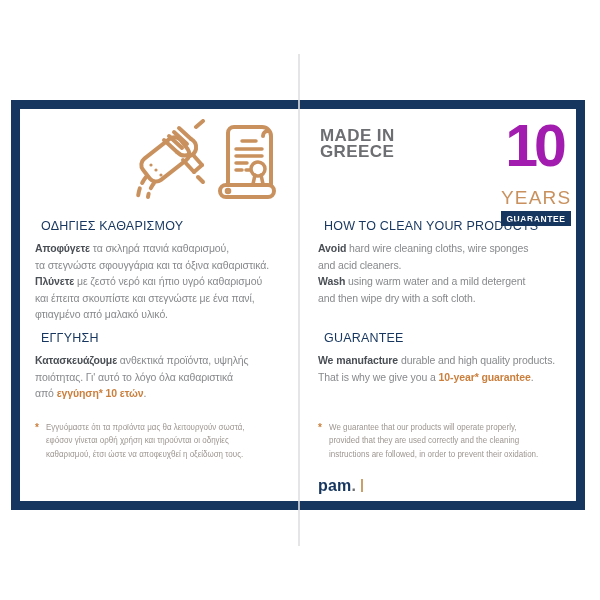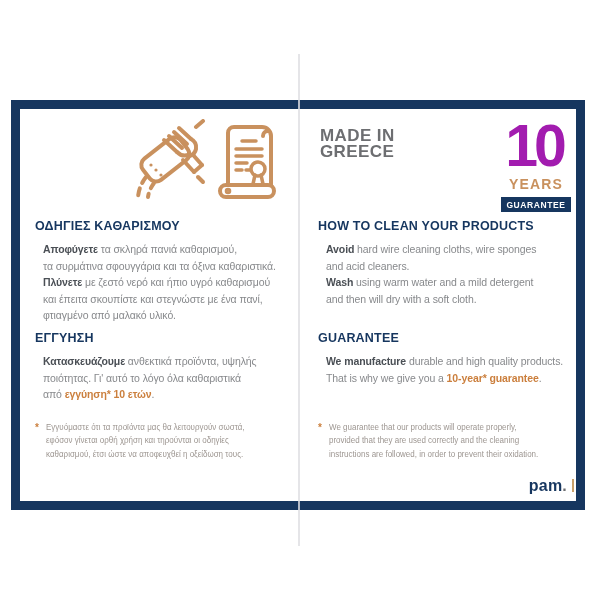--- a/index.html
+++ b/index.html
@@ -21,49 +21,49 @@
   .made-in{
     position:absolute;left:320px;top:128px;
     font-size:17px;font-weight:bold;color:#6d6e71;line-height:16px;letter-spacing:0.4px;
   }
   .badge{position:absolute;left:501px;top:119px;width:70px;text-align:center;}
   .badge-number{
     font-size:59px;font-weight:bold;color:#a21caf;line-height:54px;letter-spacing:-4px;
     text-indent:-4px;
   }
   .badge-years{
-    font-size:14px;color:#c9915e;letter-spacing:1.2px;line-height:20px;margin-top:1px;font-weight:bold;
+    font-size:19px;color:#c9915e;letter-spacing:1.2px;line-height:20px;margin-top:15px;
   }
   .badge-guarantee{
     margin-top:3px;background:#16365f;color:#ffffff;
     font-size:8.5px;font-weight:bold;letter-spacing:0.6px;padding:3px 0 2px;
   }
   .section{position:absolute;width:272px;}
   .section .title{
-    font-size:12.5px;font-weight:bold;color:#16365f;letter-spacing:0.2px;margin:0 0 7px 0;
+    font-size:12.5px;font-weight:normal;color:#16365f;letter-spacing:0.2px;margin:0 0 7px 6px;
   }
   .section .body{
-    font-size:10.5px;line-height:16.5px;color:#87898c;letter-spacing:-0.1px;margin:8px;
+    font-size:10.5px;line-height:16.5px;color:#87898c;letter-spacing:-0.1px;margin:0;
   }
   .lead{font-weight:bold;color:#4a4f55;}
   .accent{font-weight:bold;color:#cb7f3d;}
   #gr-clean{left:35px;top:219px;}
   #en-clean{left:318px;top:219px;width:262px;}
   #gr-guarantee{left:35px;top:331px;}
   #en-guarantee{left:318px;top:331px;width:262px;}
   .footnote{
     position:absolute;display:flex;gap:7px;align-items:flex-start;
     font-size:8.6px;line-height:13.4px;color:#9d9691;
   }
   .footnote .star{color:#cb7f3d;font-weight:bold;font-size:10px;line-height:13px;flex:0 0 auto;}
   .footnote .text{transform:scaleX(0.93);transform-origin:0 0;white-space:nowrap;}
   #gr-footnote{left:35px;top:421px;width:262px;}
   #en-footnote{left:318px;top:421px;width:262px;}
   .brand{
-    position:absolute;left:318px;top:477px;width:256px;text-align:right;
+    position:absolute;left:318px;top:477px;width:256px;
     font-size:16px;font-weight:bold;color:#16365f;letter-spacing:0.2px;
   }
   .brand-dot{color:#6d6e71;}
   .brand-bar{
     display:inline-block;width:2px;height:13px;background:#c9a06a;
     margin-left:5px;vertical-align:-1px;
   }
 </style>
 </head>
 <body>
@@ -124,26 +124,26 @@
   </div>
 
   <div class="badge">
     <div class="badge-number">10</div>
     <div class="badge-years">YEARS</div>
     <div class="badge-guarantee">GUARANTEE</div>
   </div>
 
   <div class="section" id="gr-clean">
     <h3 class="title">ΟΔΗΓΙΕΣ ΚΑΘΑΡΙΣΜΟΥ</h3>
-    <p class="body"><span class="lead">Αποφύγετε</span><span> τα σκληρά πανιά καθαρισμού,</span><br><span>τα συρμάτινα σφουγγάρια και τα όξινα καθαριστικά.</span><br><span class="lead">Πλύνετε</span><span> με ζεστό νερό και ήπιο υγρό καθαρισμού</span><br><span>και έπειτα σκουπίστε και στεγνώστε με ένα πανί,</span><br><span>φτιαγμένο από μαλακό υλικό.</span></p>
+    <p class="body"><span class="lead">Αποφύγετε</span><span> τα σκληρά πανιά καθαρισμού,</span><br><span>τα στεγνώστε σφουγγάρια και τα όξινα καθαριστικά.</span><br><span class="lead">Πλύνετε</span><span> με ζεστό νερό και ήπιο υγρό καθαρισμού</span><br><span>και έπειτα σκουπίστε και στεγνώστε με ένα πανί,</span><br><span>φτιαγμένο από μαλακό υλικό.</span></p>
   </div>
 
   <div class="section" id="en-clean">
     <h3 class="title">HOW TO CLEAN YOUR PRODUCTS</h3>
-    <p class="body"><span class="lead">Avoid</span><span> hard wire cleaning cloths, wire sponges</span><br><span>and acid cleaners.</span><br><span class="lead">Wash</span><span> using warm water and a mild detergent</span><br><span>and then will dry with a soft cloth.</span></p>
+    <p class="body"><span class="lead">Avoid</span><span> hard wire cleaning cloths, wire sponges</span><br><span>and acid cleaners.</span><br><span class="lead">Wash</span><span> using warm water and a mild detergent</span><br><span>and then wipe dry with a soft cloth.</span></p>
   </div>
 
   <div class="section" id="gr-guarantee">
     <h3 class="title">ΕΓΓΥΗΣΗ</h3>
     <p class="body"><span class="lead">Κατασκευάζουμε</span><span> ανθεκτικά προϊόντα, υψηλής</span><br><span>ποιότητας. Γι' αυτό το λόγο όλα καθαριστικά</span><br><span>από </span><span class="accent">εγγύηση* 10 ετών</span><span>.</span></p>
   </div>
 
   <div class="section" id="en-guarantee">
     <h3 class="title">GUARANTEE</h3>
     <p class="body"><span class="lead">We manufacture</span><span> durable and high quality products.</span><br><span>That is why we give you a </span><span class="accent">10-year* guarantee</span><span>.</span></p>

